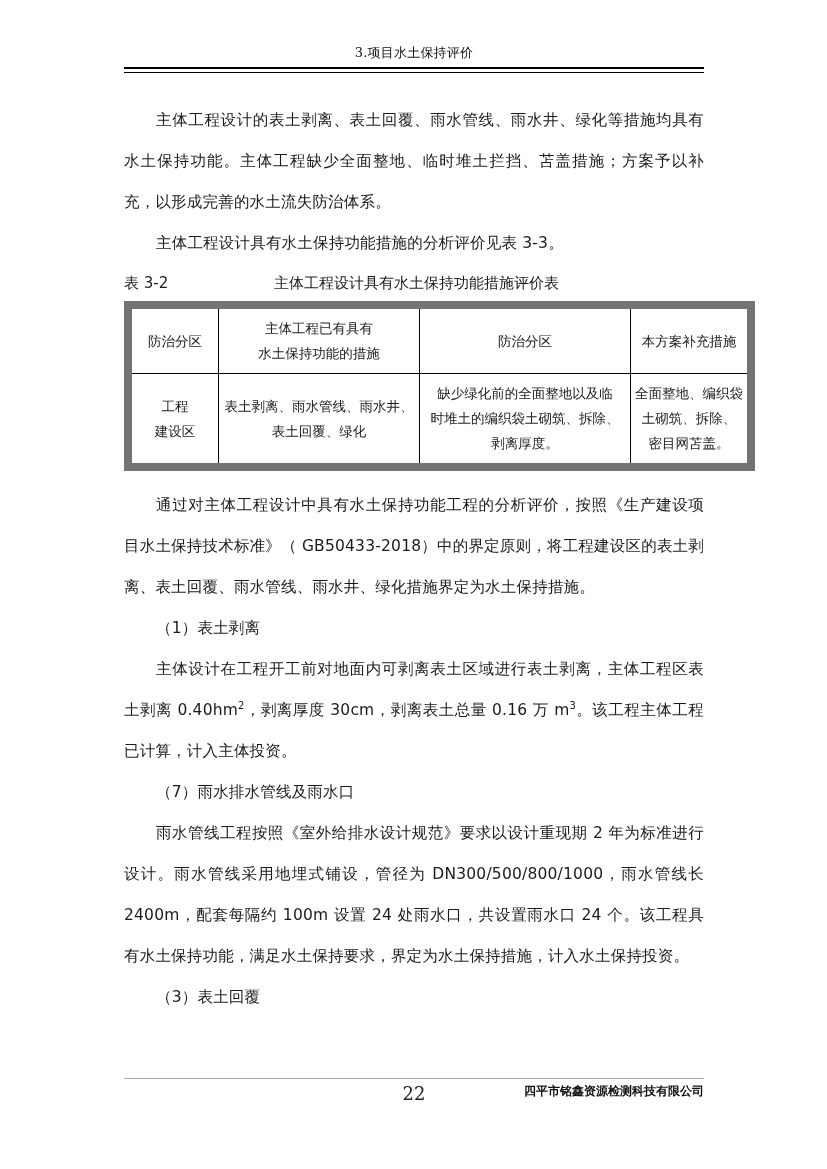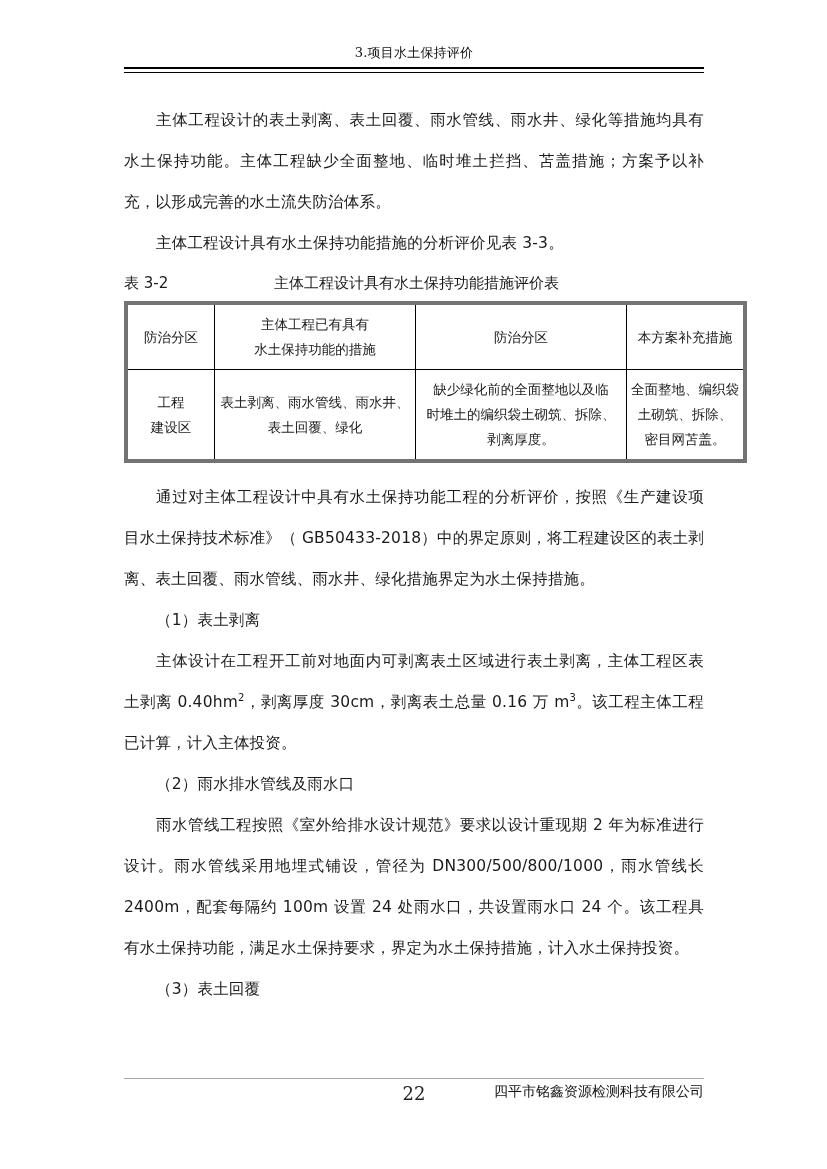--- a/index.html
+++ b/index.html
@@ -88,21 +88,21 @@
   }
   .table-caption .cap-title {
     display: inline-block;
   }
 
   
   table.eval-table {
     border-collapse: collapse;
     width: 580px;
     table-layout: fixed;
-    border: 4px solid #737373;
+    border: 8px solid #737373;
     margin-top: 3px;
   }
   table.eval-table td {
     border: 1px solid #000;
     text-align: center;
     vertical-align: middle;
     font-size: 13.5px;
     line-height: 25px;
     padding: 7px 4px;
     font-family: "DejaVu Sans", "Liberation Sans", sans-serif;
@@ -144,23 +144,24 @@
     left: 0; right: 0;
     text-align: center;
     font-size: 18px;
     font-family: "DejaVu Serif", "Liberation Serif", serif;
     color: #222;
   }
   .footer-company {
     position: absolute;
     right: 0;
     top: 0;
-    font-size: 14px;
+    font-size: 12px;
     font-family: "DejaVu Sans", "Liberation Sans", sans-serif;
     color: #111;
+    font-weight: bold;
   }
 </style>
 </head>
 <body>
 
 <div class="page">
 
   <div class="header-zone">
     <div class="header-title">3.项目水土保持评价</div>
     <div class="header-rule"></div>
@@ -222,21 +223,21 @@
 
 
     <div class="spacer-4"></div>
 
     <p class="para indent">通过对主体工程设计中具有水土保持功能工程的分析评价，按照《生产建设项目水土保持技术标准》（ GB50433-2018）中的界定原则，将工程建设区的表土剥离、表土回覆、雨水管线、雨水井、绿化措施界定为水土保持措施。</p>
 
     <p class="para indent">（1）表土剥离</p>
 
     <p class="para indent"><span>主体设计在工程开工前对地面内可剥离表土区域进行表土剥离，主体工程区表土剥离 0.40hm</span><sup>2</sup><span>，剥离厚度 30cm，剥离表土总量 0.16 万 m</span><sup>3</sup><span>。该工程主体工程已计算，计入主体投资。</span></p>
 
-    <p class="para indent">（2）雨水排水管线及雨水口</p>
+    <p class="para indent">（7）雨水排水管线及雨水口</p>
 
     <p class="para indent">雨水管线工程按照《室外给排水设计规范》要求以设计重现期 2 年为标准进行设计。雨水管线采用地埋式铺设，管径为 DN300/500/800/1000，雨水管线长 2400m，配套每隔约 100m 设置 24 处雨水口，共设置雨水口 24 个。该工程具有水土保持功能，满足水土保持要求，界定为水土保持措施，计入水土保持投资。</p>
 
     <p class="para indent">（3）表土回覆</p>
 
   </div>
 
   <div class="footer-zone">
     <div class="footer-rule"></div>
     <div class="footer-row">

